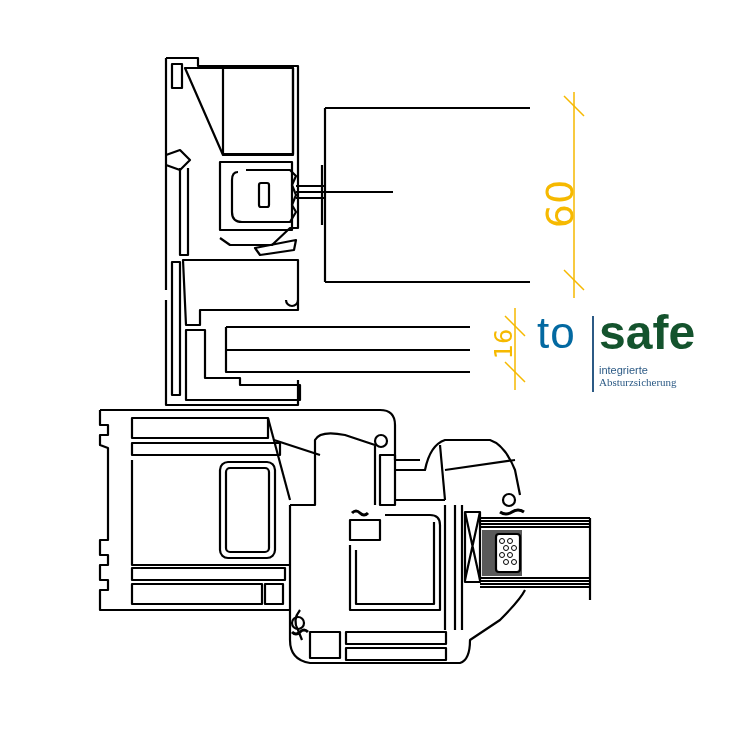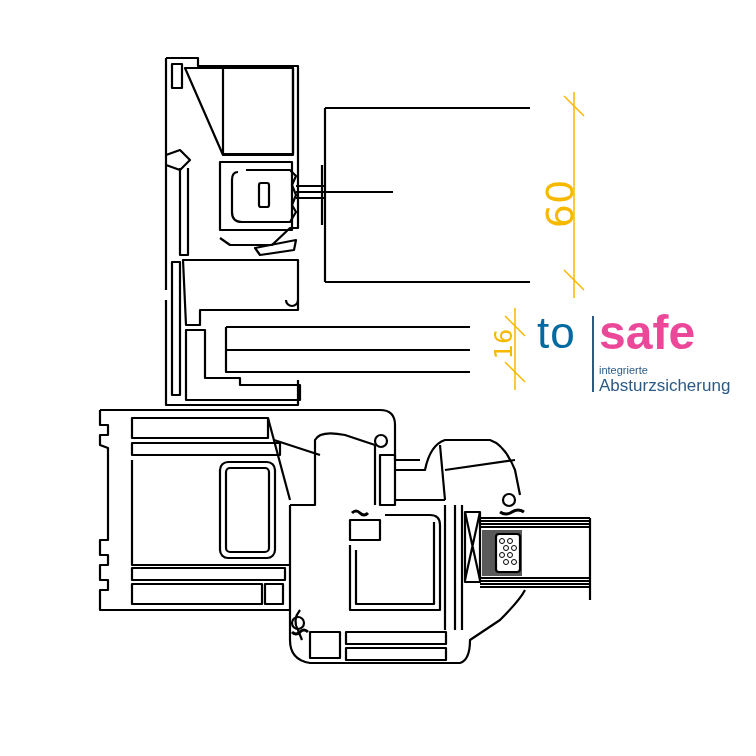--- a/index.html
+++ b/index.html
@@ -1,23 +1,23 @@
 <!DOCTYPE html>
 <html><head>
 <meta charset="utf-8">
 <style>
   html, body { margin: 0; padding: 0; background: #ffffff; }
   body { width: 756px; height: 756px; position: relative; overflow: hidden; font-family: "Liberation Sans", sans-serif; }
   svg.drawing { position: absolute; left: 0; top: 0; }
   .logo { position: absolute; left: 537px; top: 308px; width: 180px; height: 90px; }
   .logo .to { position: absolute; left: 0; top: 0; font-size: 44px; line-height: 50px; color: #0369a1; font-weight: normal; letter-spacing: 1px; }
   .logo .bar { position: absolute; left: 55px; top: 8px; width: 2px; height: 76px; background: #2c5a85; }
-  .logo .safe { position: absolute; left: 62px; top: -2px; font-size: 48px; line-height: 54px; color: #ec4899; font-weight: bold; }
+  .logo .safe { position: absolute; left: 62px; top: -2px; font-size: 48px; line-height: 54px; color: #14532d; font-weight: bold; }
   .logo .sub1 { position: absolute; left: 62px; top: 56px; font-size: 11px; color: #2c5a85; }
-  .logo .sub2 { position: absolute; left: 62px; top: 68px; font-size: 17px; color: #2c5a85; }
+  .logo .sub2 { position: absolute; left: 62px; top: 68px; font-size: 11px; color: #2c5a85; font-family: Liberation Serif, serif; }
   .dim { position: absolute; color: #f6b900; font-family: "DejaVu Sans", sans-serif; }
   .dim60 { left: 530px; top: 182px; font-size: 38px; transform: rotate(-90deg); transform-origin: center; width: 60px; text-align: center; }
   .dim16 { left: 484px; top: 330px; font-size: 24px; transform: rotate(-90deg); transform-origin: center; width: 40px; text-align: center; }
 </style>
 </head>
 <body>
 
 <svg class="drawing" width="756" height="756" viewBox="0 0 756 756" xmlns="http://www.w3.org/2000/svg">
   <g fill="none" stroke="#000" stroke-width="2.2" stroke-linejoin="round">
 

